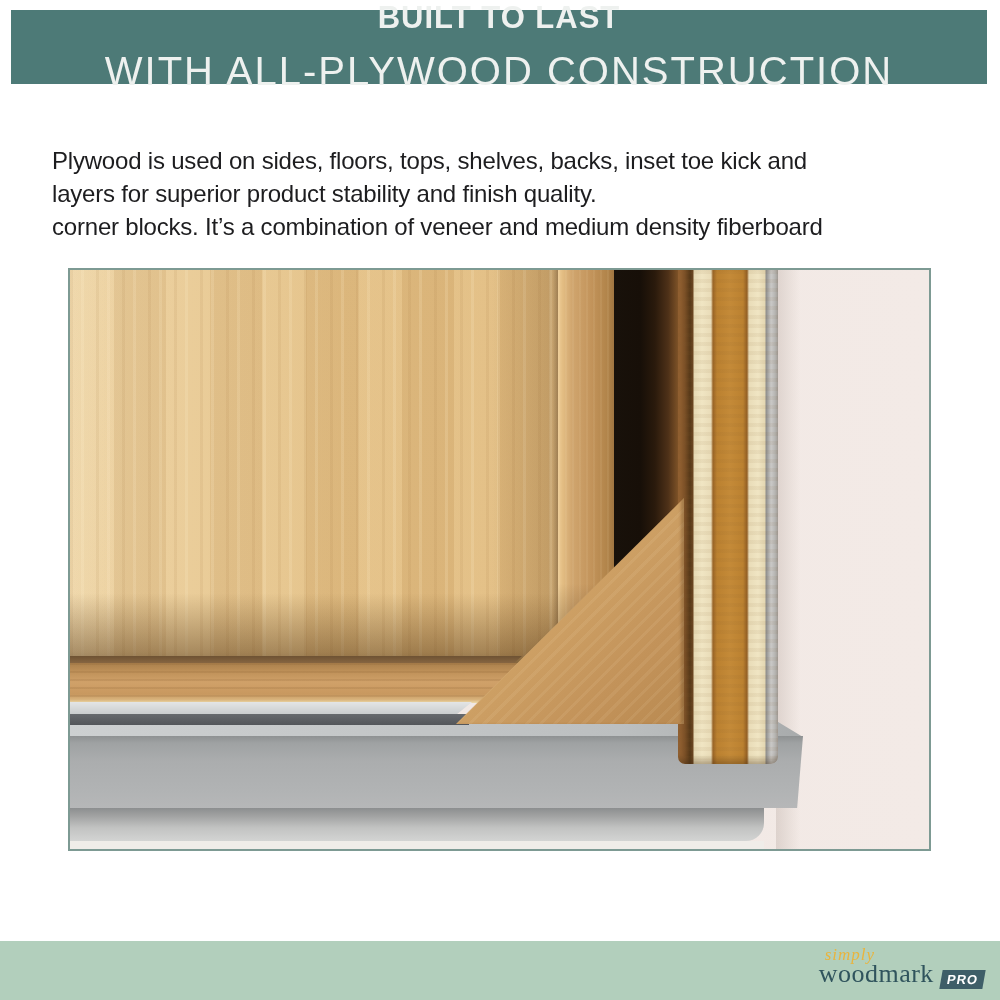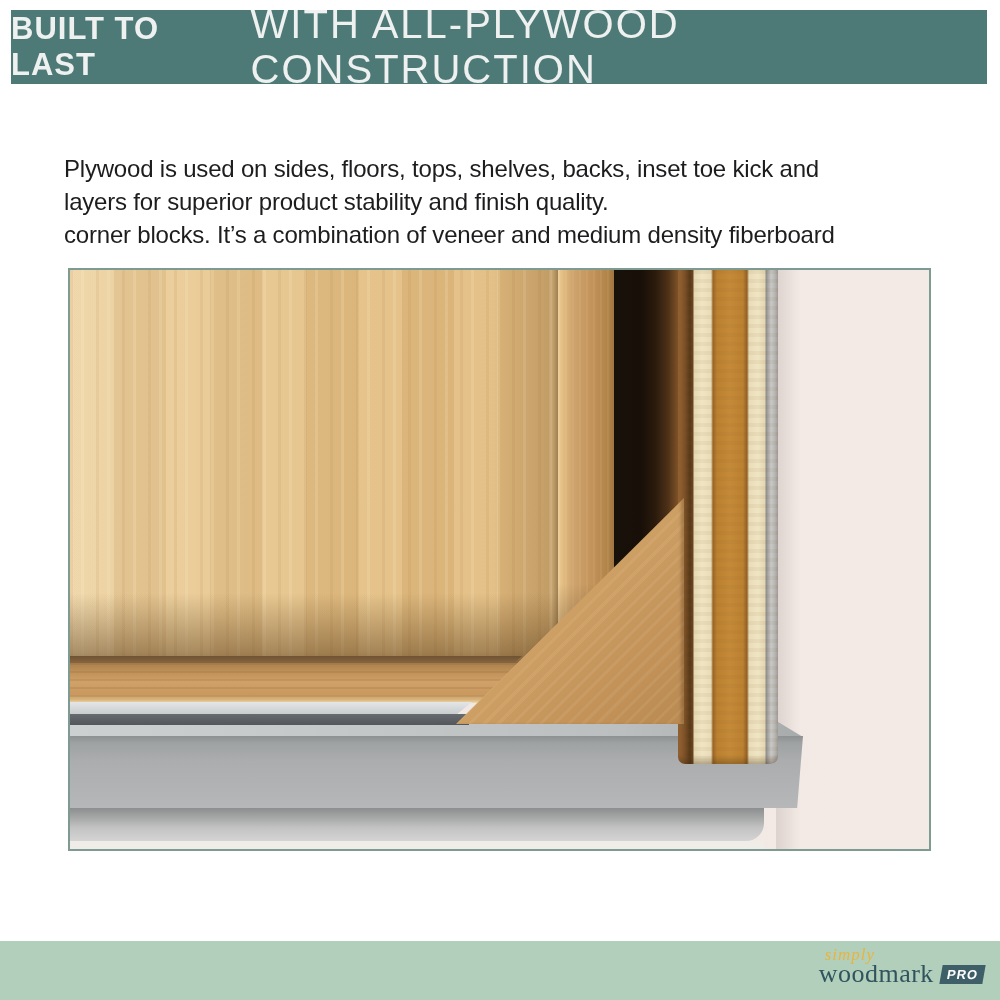--- a/index.html
+++ b/index.html
@@ -2,26 +2,26 @@
 <html style="--header-bg: #4d7a77; --header-text: #eef1ef; --body-text: #1d1d1f; --frame-border: #7d9a93; --wall-pink: #f2e9e5; --wood-light: #e3bf84; --wood-mid: #cfa166; --mdf-caramel: #c08434; --toe-kick-gray: #afb1b2; --footer-bg: #b2cfbc; --logo-gold: #e9b43d; --logo-dark: #30545d; --badge-bg: #3e5e68;"><head>
 <meta charset="utf-8">
 <style>
   html,body{margin:0;padding:0;background:#ffffff;}
   .page{position:relative;width:1000px;height:1000px;background:#ffffff;overflow:hidden;
         font-family:"Liberation Sans",sans-serif;}
 
   
   .banner{position:absolute;left:11px;top:10px;width:976px;height:74px;
           background:var(--header-bg,#4d7a77);
-          display:flex;align-items:center;justify-content:center;gap:13px;}
+          display:flex;align-items:center;justify-content:center;gap:13px;flex-direction:column;}
   .banner .t-bold{color:var(--header-text,#eef1ef);font-size:31px;font-weight:bold;letter-spacing:1px;}
   .banner .t-rest{color:var(--header-text,#eef1ef);font-size:40px;font-weight:normal;letter-spacing:2px;}
 
   
-  .desc{position:absolute;left:64px;top:144px;width:900px;margin-top:8px;}
+  .desc{position:absolute;left:52px;top:144px;width:900px;}
   .desc .line{white-space:nowrap;font-size:24px;line-height:33px;letter-spacing:-0.2px;
               color:var(--body-text,#1d1d1f);}
 
   
   .art{position:absolute;left:68px;top:268px;width:863px;height:583px;margin:0;
        border:2px solid var(--frame-border,#7d9a93);box-sizing:border-box;overflow:hidden;}
   .art > div{position:absolute;}
 
   .wall{left:0;top:0;width:859px;height:579px;
         background:linear-gradient(90deg,#efe7e3,#f3eae6);}
@@ -82,21 +82,21 @@
         box-shadow:inset -4px 0 3px -1px rgba(95,60,28,.35);background:
         repeating-linear-gradient(315deg,rgba(255,238,205,.08) 0 3px,rgba(0,0,0,0) 3px 10px),
         linear-gradient(135deg,#f4deb0 0%,#e6c692 3%,#d8b075 12%,#cfa266 45%,#c3935a 75%,#b98a51 100%);}
 
   
   .footer{position:absolute;left:0;top:941px;width:1000px;height:59px;
           background:var(--footer-bg,#b2cfbc);}
   .logo{position:absolute;right:16px;bottom:11px;}
   .logo-simply{color:var(--logo-gold,#e9b43d);font-family:"Liberation Serif",serif;
                font-style:italic;font-size:17px;letter-spacing:1px;margin:0 0 -5px 6px;}
-  .logo-row{display:flex;align-items:center;}
+  .logo-row{display:flex;align-items:flex-end;}
   .logo-woodmark{color:var(--logo-dark,#30545d);font-family:"Liberation Serif",serif;
                  font-size:26px;line-height:1.1;letter-spacing:0.5px;}
   .logo-pro{margin-left:7px;background:var(--badge-bg,#3e5e68);color:#ffffff;
             font-size:13px;font-weight:bold;letter-spacing:1px;padding:2px 6px;
             transform:skewX(-10deg);display:inline-block;}
 </style>
 </head>
 <body>
 
 <div class="page">

